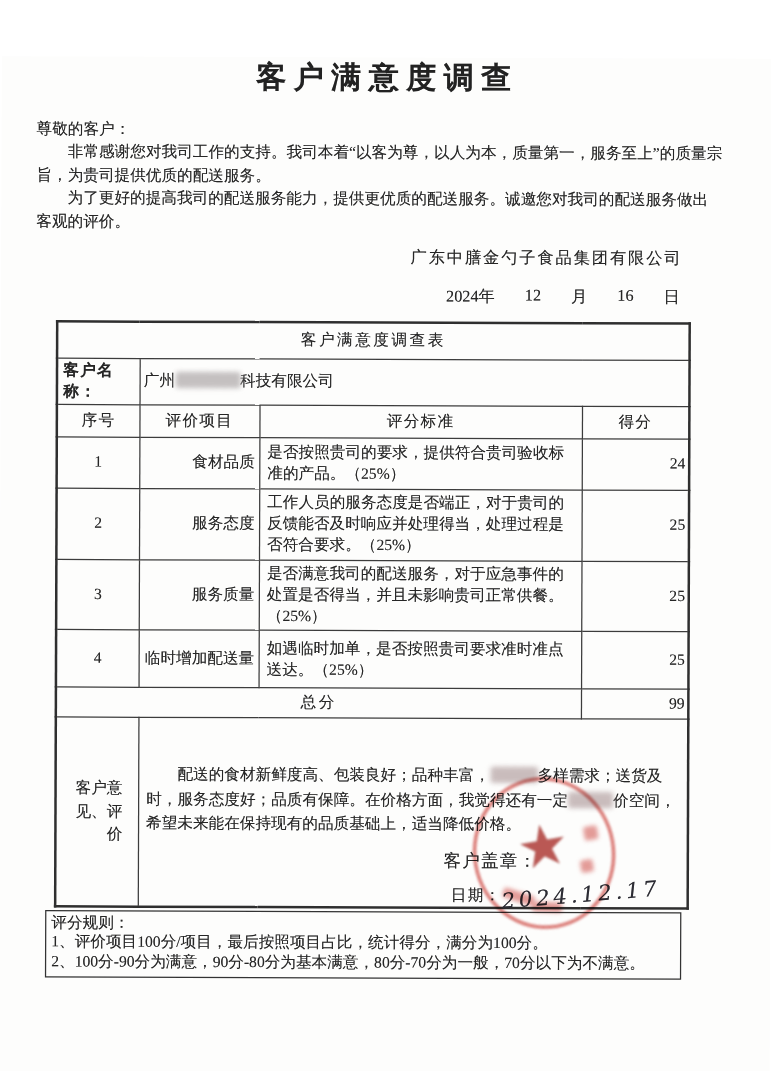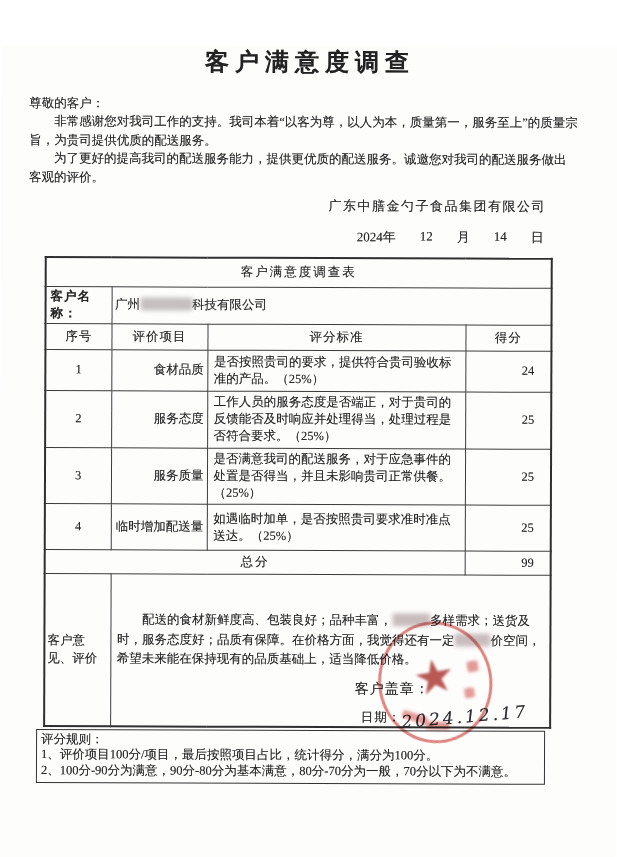--- a/index.html
+++ b/index.html
@@ -37,25 +37,25 @@
     border:1px solid #3c3c3c;font-size:12.5px;padding:1px 3px;
     vertical-align:middle;
   }
   .t-title td{text-align:center;height:26px;font-size:13.5px;letter-spacing:2px;}
   .t-client td{height:31px;}
   .t-client .lbl{letter-spacing:1px;padding-left:4px;font-weight:bold;}
   .t-head td{text-align:center;height:23px;letter-spacing:1px;font-family:Liberation Mono, monospace;}
   .t-row .no{text-align:center;}
   .t-row .item{text-align:right;}
   .t-row .crit{padding:2px 6px;line-height:1.38;text-align:left;border-radius:12px;}
-  .t-row .score,.t-total .score{text-align:right;padding-right:16px;}
+  .t-row .score,.t-total .score{text-align:right;padding-right:2px;}
   .r1{height:41px;} .r2{height:54px;} .r3{height:44px;} .r4{height:46px;}
   .t-total td{height:21px;}
   .t-total .tlbl{text-align:center;letter-spacing:2px;}
-  .t-opinion .olbl{text-align:left;line-height:1.5;padding:0 2px;}
+  .t-opinion .olbl{text-align:right;line-height:1.5;padding:0 12px;}
   .t-opinion .ocell{vertical-align:top;position:relative;height:141px;padding:0;}
   .opinion-text{margin:36px 6px 0 6px;text-indent:2em;line-height:1.55;font-size:12.5px;}
   .redact{
     display:inline-block;height:13px;background:#c9bcbc;border-radius:2px;
     filter:blur(2.2px);vertical-align:-2px;
   }
   .redact.client{width:52px;background:#c4c0c0;}
   .redact.op1{width:38px;}
   .redact.op2{width:36px;}
   .sign-row1{margin:10px 0 0 244px;font-size:14px;letter-spacing:1px;}
@@ -105,21 +105,21 @@
     <p class="indent">非常感谢您对我司工作的支持。我司本着“以客为尊，以人为本，质量第一，服务至上”的质量宗旨，为贵司提供优质的配送服务。</p>
     <p class="indent">为了更好的提高我司的配送服务能力，提供更优质的配送服务。诚邀您对我司的配送服务做出客观的评价。</p>
   </div>
 
   <div class="company-line">广东中膳金勺子食品集团有限公司</div>
 
   <div class="date-line">
     <span>2024年</span>
     <span>12</span>
     <span>月</span>
-    <span>14</span>
+    <span>16</span>
     <span>日</span>
   </div>
 
   <table class="survey">
     <colgroup>
         <col style="width:66px">
         <col style="width:96px">
         <col style="width:258px">
         <col style="width:86px">
       </colgroup>

